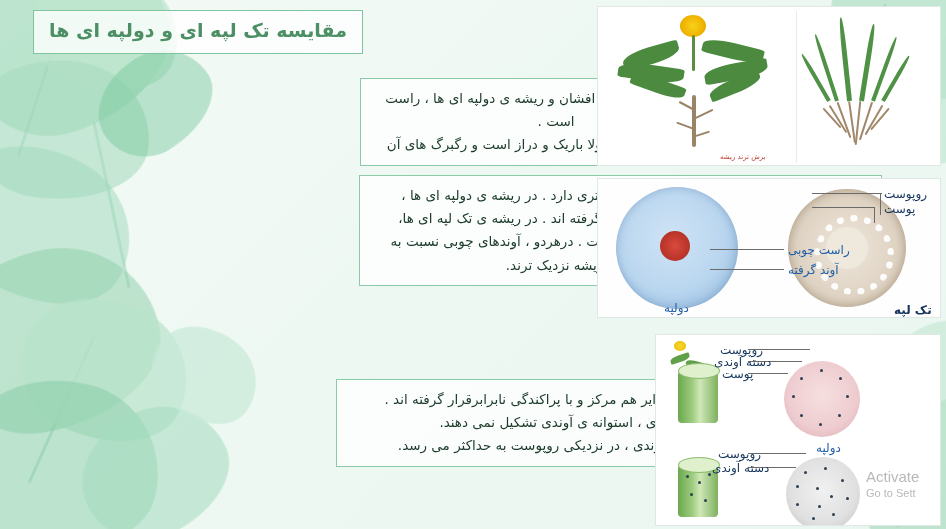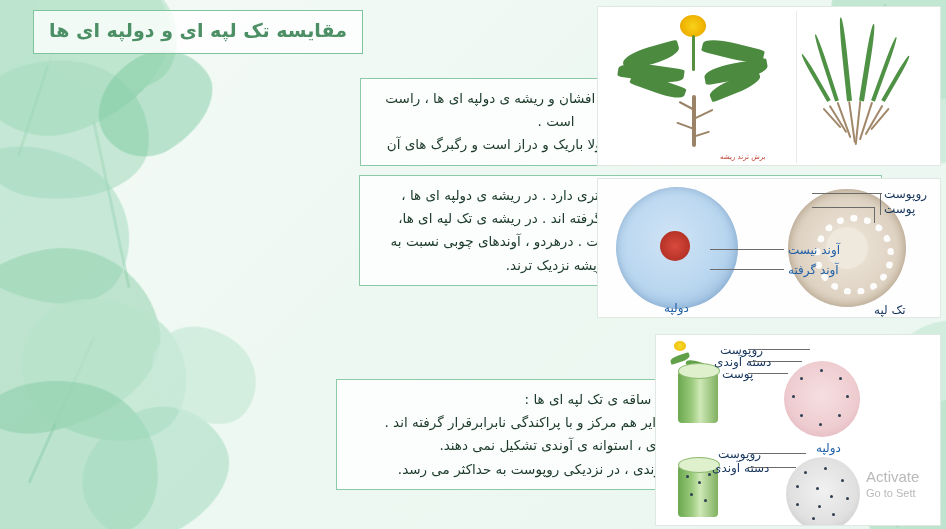--- a/index.html
+++ b/index.html
@@ -293,21 +293,20 @@
     <p>
       <span class="tb-line">پوست در ریشه ی دولپه ای ها ضخامت بیشتری دارد . در ریشه ی دولپه ای ها ،</span>
       <span class="tb-line">آوندچوبی و آوند آبکش ، یکی در میون قرار گرفته اند . در ریشه ی تک لپه ای ها،</span>
       <span class="tb-line">مغز ریشه وجود دارد که از جنس پارانشیم است . درهردو ، آوندهای چوبی نسبت به</span>
       <span class="tb-line">آوندهای آبکش به مرکز ریشه نزدیک ترند.</span>
     </p>
   </div>
 
   <div class="textbox tb3">
     <p>
-      <span class="tb-line">ساقه ی تک لپه ای ها :</span>
       <span class="tb-line">دسته های آوندی روی دوایر هم مرکز و با پراکندگی نابرابرقرار گرفته اند .</span>
       <span class="tb-line">دسته های آوندی ، استوانه ی آوندی تشکیل نمی دهند.</span>
       <span class="tb-line">پراکندگی دسته های آوندی ، در نزدیکی روپوست به حداکثر می رسد.</span>
     </p>
   </div>
 
   <div class="figure fig1">
     <div class="fig-inner">
       <div class="bg"></div>
       <div class="divider"></div>
@@ -362,24 +361,24 @@
 
       <div class="lead" style="left:214px; top:14px; width:70px;"></div>
       <div class="lead" style="left:214px; top:28px; width:62px;"></div>
       <div class="lead" style="left:112px; top:70px; width:74px;"></div>
       <div class="lead" style="left:112px; top:90px; width:74px;"></div>
       <div class="lead-v" style="left:282px; top:14px; height:22px;"></div>
       <div class="lead-v" style="left:276px; top:28px; height:16px;"></div>
 
       <div class="fig-label" style="left:286px; top:8px;">روپوست</div>
       <div class="fig-label" style="left:286px; top:23px;">پوست</div>
-      <div class="fig-label fig-label-blue" style="left:190px; top:64px;">آوند نیست</div>
+      <div class="fig-label fig-label-blue" style="left:190px; top:64px;">راست چوبی</div>
       <div class="fig-label fig-label-blue" style="left:190px; top:84px;">آوند گرفته</div>
       <div class="fig-label fig-label-blue" style="left:66px;  top:122px;">دولپه</div>
-      <div class="fig-label" style="left:276px; top:124px;">تک لپه</div>
+      <div class="fig-label" style="left:296px; top:124px;font-weight:bold;">تک لپه</div>
     </div>
   </div>
 
   <div class="figure fig3">
     <div class="fig-inner">
       <div class="bg"></div>
 
       <div class="mini-flower" style="left:18px; top:6px;"></div>
       <div class="mini-leaf" style="left:14px; top:20px; width:20px; height:7px; transform:rotate(-18deg);"></div>
       <div class="mini-leaf" style="left:30px; top:26px; width:18px; height:6px; transform:rotate(16deg);"></div>

